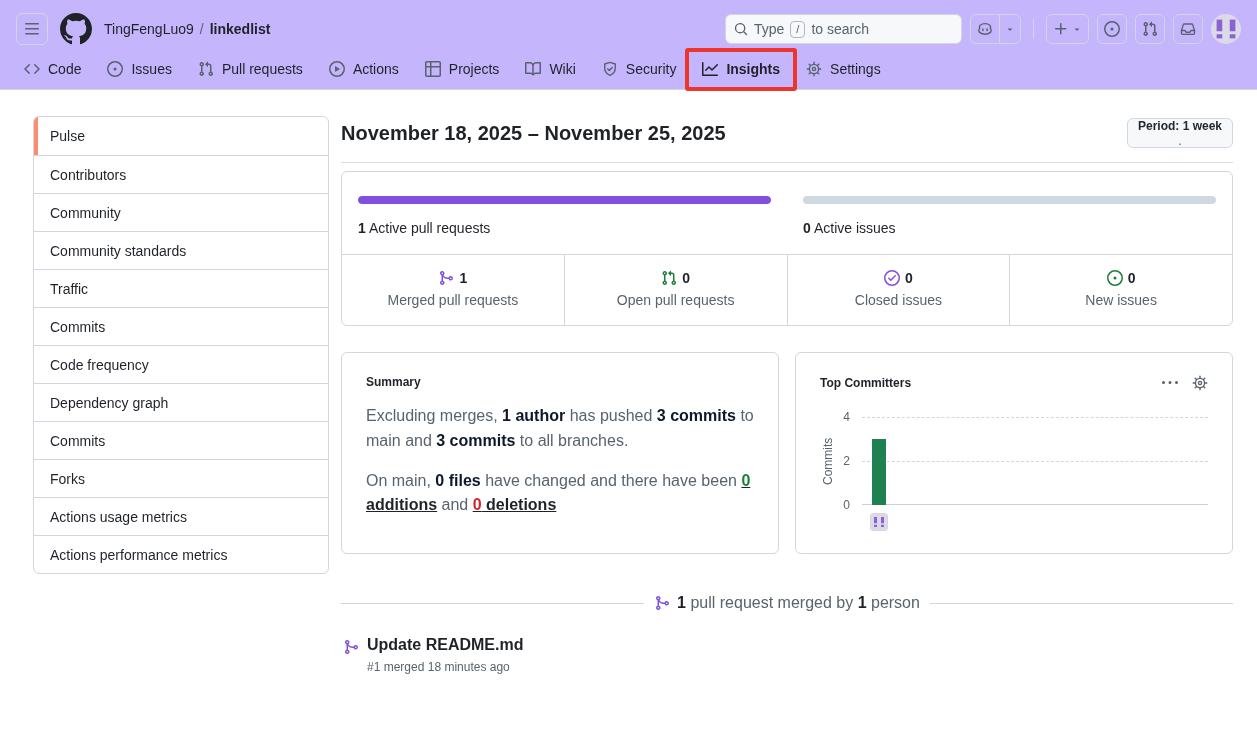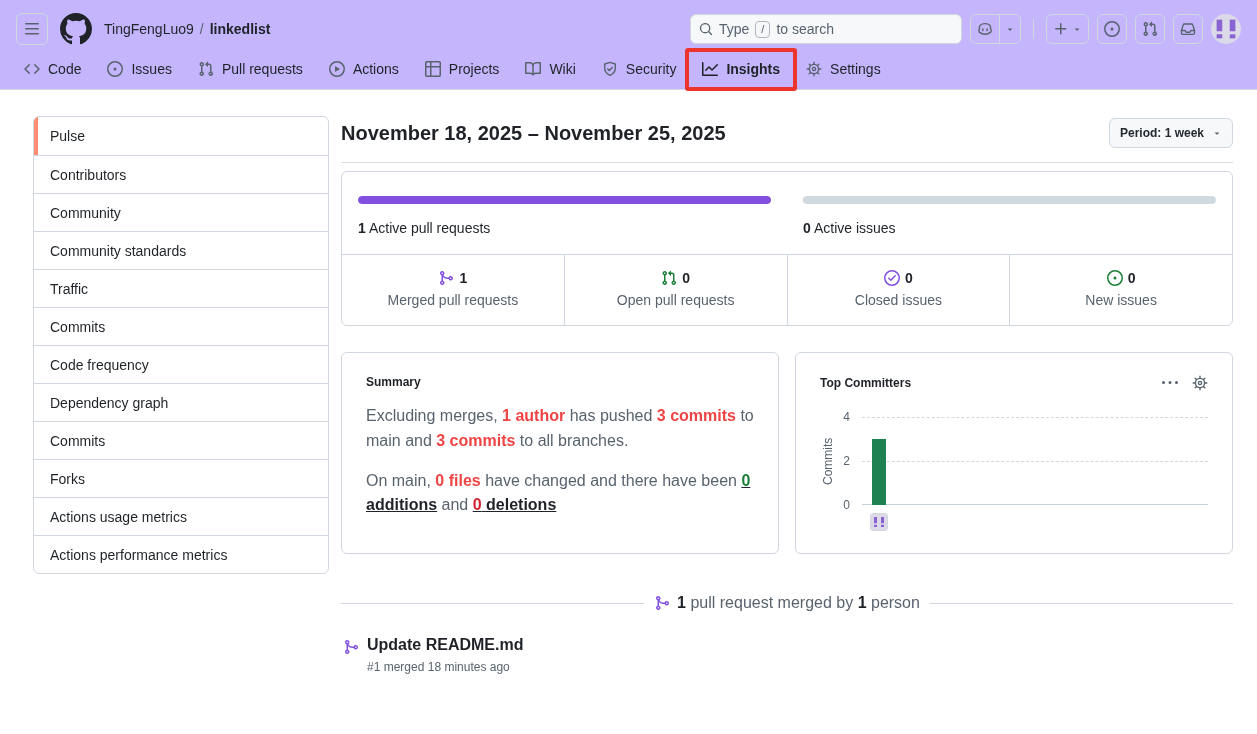--- a/index.html
+++ b/index.html
@@ -25,21 +25,21 @@
     background: transparent; display: flex; align-items: center; justify-content: center;
     color: #59636e; cursor: pointer; padding: 0 6px;
   }
   .octo { color: #1f2328; width: 32px; height: 32px; display: block; }
   .octo svg { width: 32px; height: 32px; fill: currentColor; }
   .breadcrumb { font-size: 14px; display: flex; align-items: center; gap: 6px; }
   .breadcrumb a { color: #1f2328; text-decoration: none; }
   .breadcrumb .repo { font-weight: 600; }
   .breadcrumb .sep { color: #59636e; }
   .searchbox {
-    width: 272px; height: 30px; border: 1px solid #d0d7de; border-radius: 6px;
+    width: 237px; height: 30px; border: 1px solid #d0d7de; border-radius: 6px;
     background: #f6f8fa; display: flex; align-items: center; gap: 6px; padding: 0 8px;
     color: #59636e; font-size: 14px; cursor: text;
   }
   .searchbox .key {
     border: 1px solid #afb8c1; border-radius: 4px; font-size: 11px; padding: 0 5px;
     line-height: 15px; color: #59636e;
   }
   .split { display: flex; }
   .split .hbtn:first-child { border-radius: 6px 0 0 6px; }
   .split .hbtn:last-child { border-radius: 0 6px 6px 0; margin-left: -1px; width: 22px; min-width: 22px; padding: 0; }
@@ -82,21 +82,21 @@
 
   
   .title-row {
     display: flex; align-items: center; justify-content: space-between;
     padding: 2px 0 14px 0; border-bottom: 1px solid #d8dee4; margin-bottom: 8px;
   }
   .title-row h1 { font-size: 20px; font-weight: 600; margin: 0; }
   .period-btn {
     height: 30px; padding: 0 10px; border: 1px solid #d0d7de; border-radius: 6px;
     background: #f6f8fa; color: #24292f; font-size: 12px; font-weight: 600;
-    display: flex; align-items: center; gap: 8px; cursor: pointer; font-family: inherit;
+    display: flex; align-items: center; gap: 8px; cursor: pointer; font-family: inherit; flex-direction: column;
   }
   .period-btn .chev { color: #59636e; }
 
   
   .panel { border: 1px solid #d0d7de; border-radius: 6px; background: #fff; }
   .panel-head {
     background: #f6f8fa; border-bottom: 1px solid #d0d7de; padding: 15px 16px;
     font-size: 14px; font-weight: 600; border-radius: 6px 6px 0 0;
   }
   .ov-body { display: flex; }
@@ -108,21 +108,21 @@
   .stats { display: flex; border-top: 1px solid #d0d7de; }
   .stat { flex: 1; padding: 15px 8px 17px 8px; text-align: center; border-left: 1px solid #d0d7de; cursor: pointer; }
   .stat:first-child { border-left: none; }
   .stat-top { display: flex; align-items: center; justify-content: center; gap: 5px; font-size: 14px; font-weight: 600; }
   .stat-label { margin-top: 6px; font-size: 14px; color: #59636e; }
 
   .two-col { display: flex; gap: 16px; margin-top: 26px; }
   .two-col .panel { flex: 1; padding: 22px 24px; height: 202px; }
   .panel h2 { font-size: 12px; font-weight: 600; margin: 0; }
   .sum-p { font-size: 16px; line-height: 1.55; color: #59636e; margin: 15px 0 0 0; }
-  .sum-p b { color: #ef4444; font-weight: 600; }
+  .sum-p b { color: #0f172a; font-weight: 600; }
   .sum-p a { color: #1f2328; font-weight: 600; text-decoration: underline; cursor: pointer; }
   .sum-p a .green { color: #1a7f37; }
   .sum-p a .red { color: #d1242f; }
 
   .tc-head { display: flex; align-items: center; justify-content: space-between; }
   .tc-actions { display: flex; align-items: center; gap: 14px; color: #59636e; }
   .tc-actions button { border: none; background: none; color: #59636e; padding: 0; cursor: pointer; }
   .chart-wrap { margin-top: 26px; }
   .chart-area { display: flex; height: 88px; }
   .ylab {

